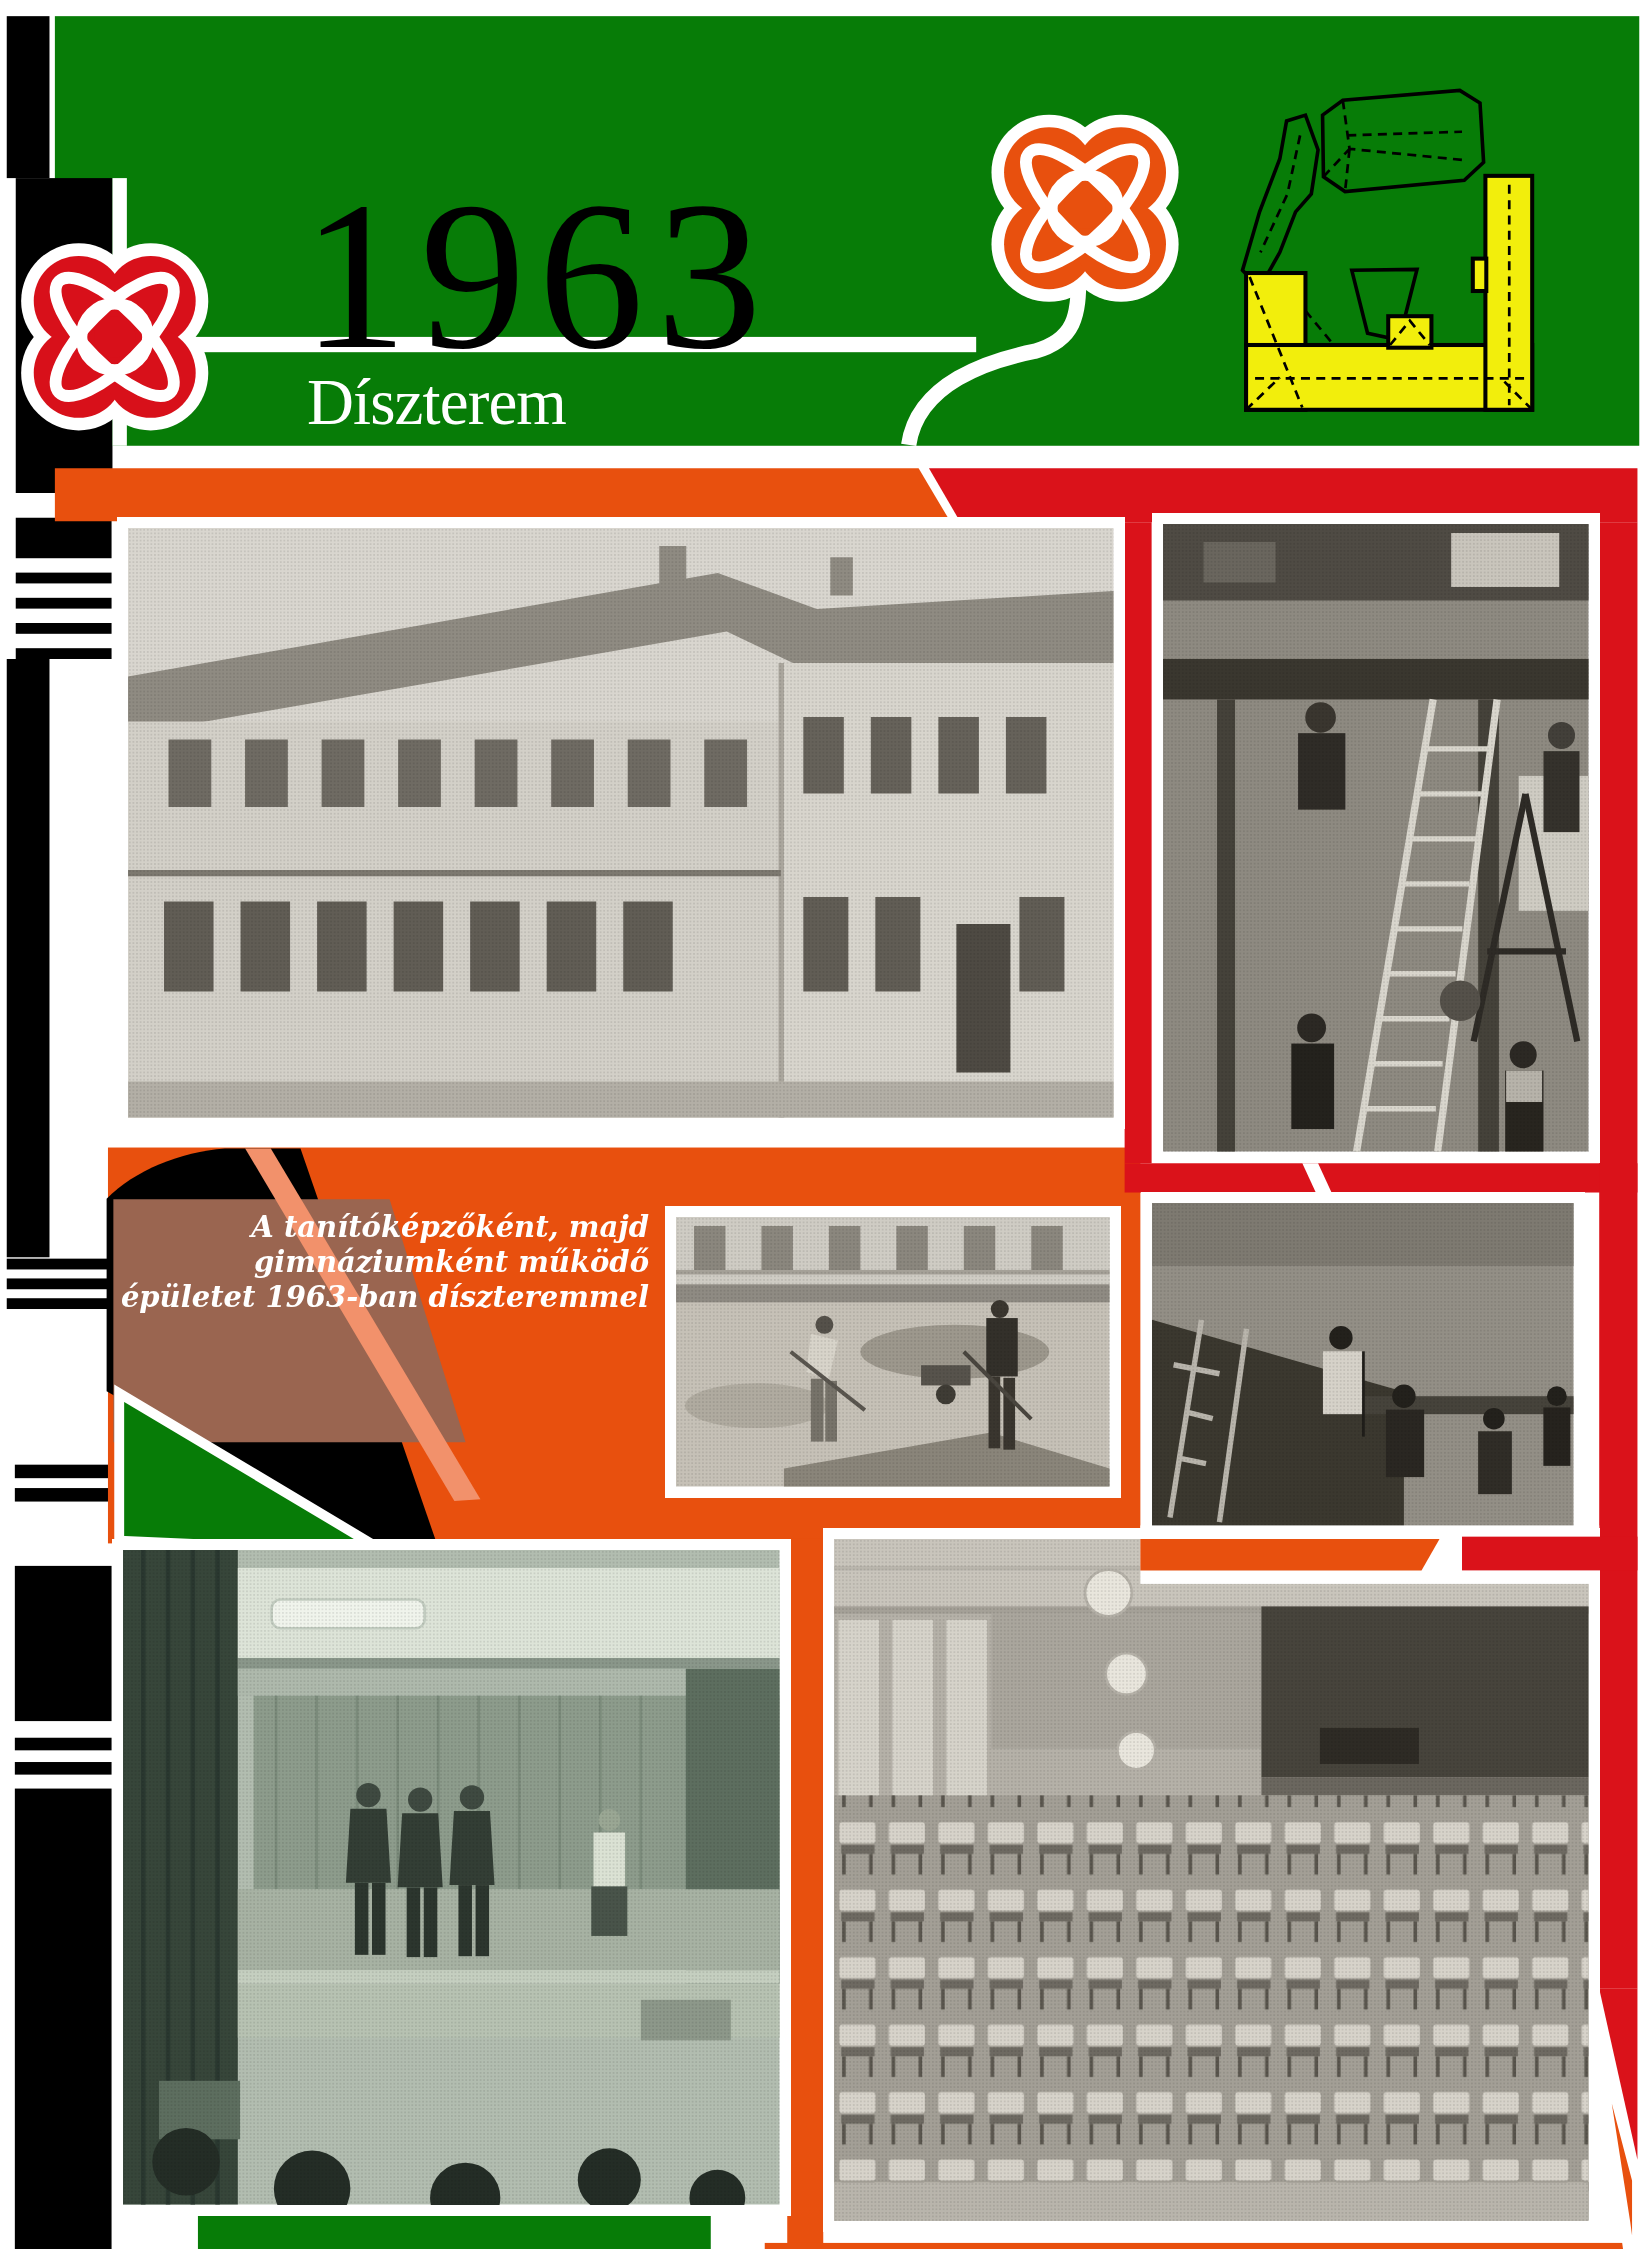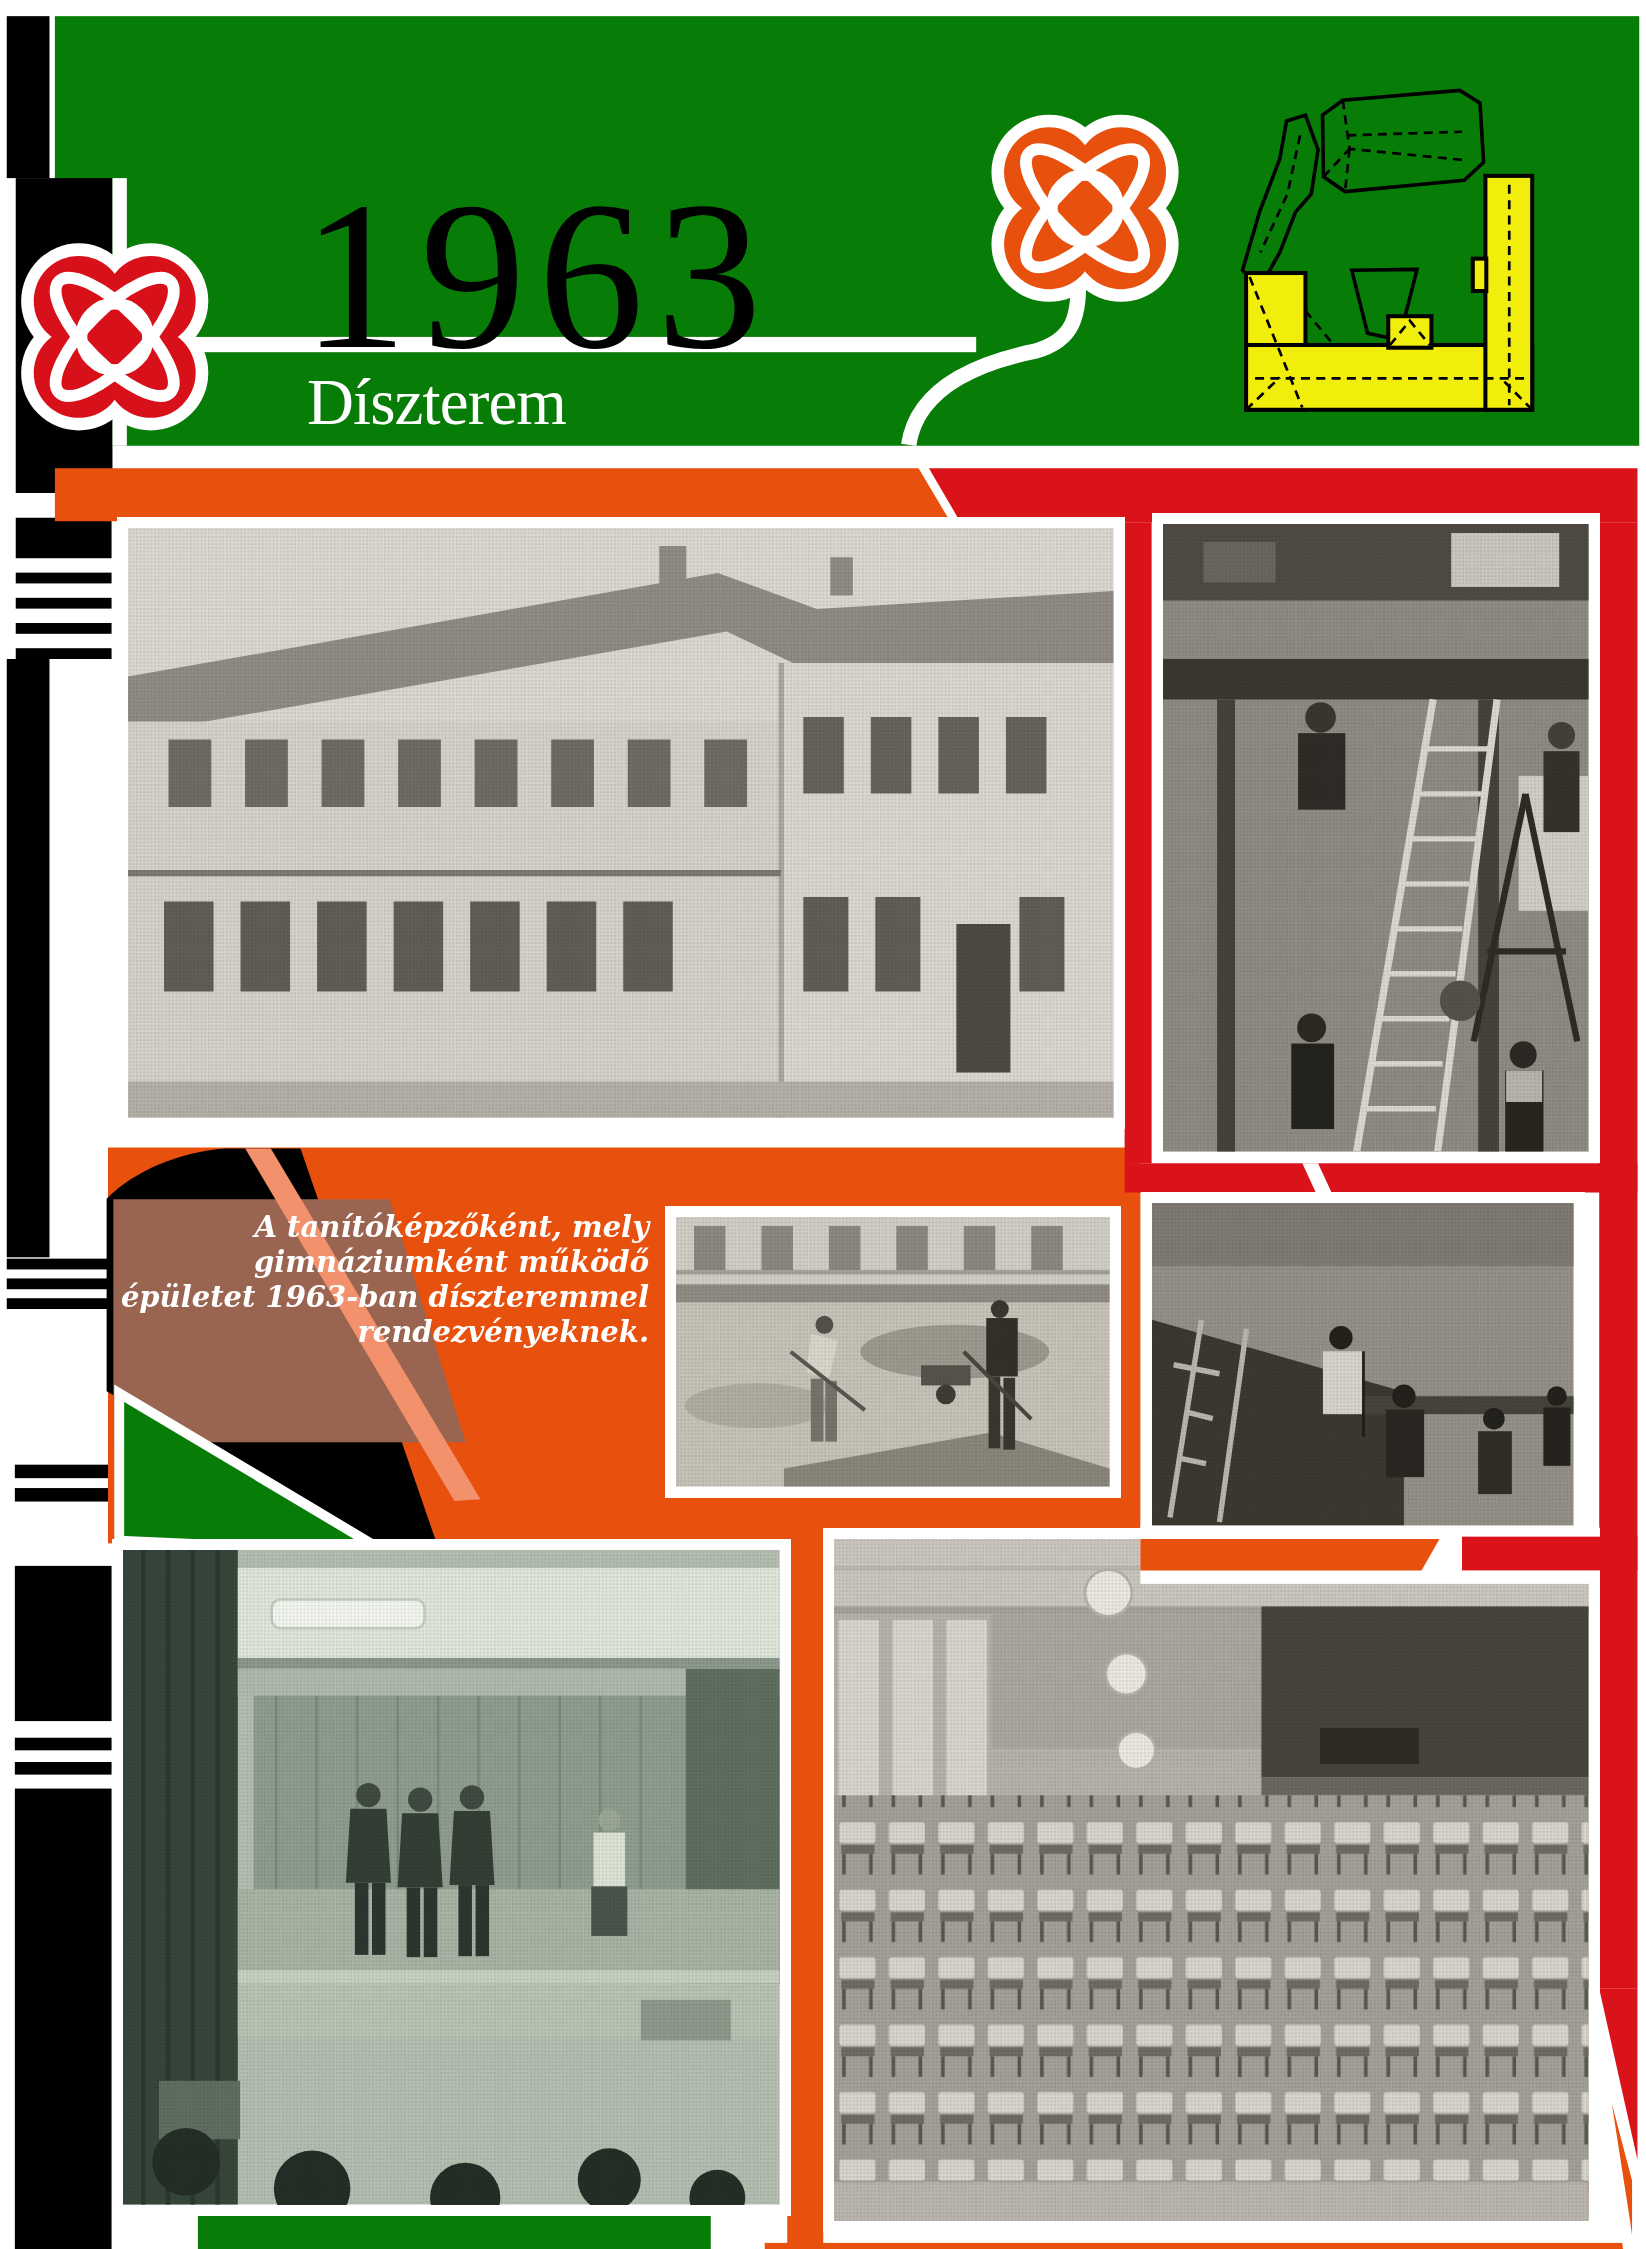--- a/index.html
+++ b/index.html
@@ -139,24 +139,23 @@
       <path d="M2790,840 L3390,840 M3355,410 L3355,900 M2778,615 L2895,905"></path>
       <path d="M3090,766 L3134,712 L3178,766 M2770,910 L2845,838 M3406,910 L3335,838 M2902,690 L2965,766"></path>
     </g>
   </g>
 </svg>
 
 <div id="year">1963</div>
 <div id="subtitle">Díszterem</div>
 
 <div id="caption">
-  <div>A tanítóképzőként, mely</div>
+  <div>A tanítóképzőként, majd</div>
   <div>gimnáziumként működő</div>
   <div>épületet 1963-ban díszteremmel</div>
-  <div>rendezvényeknek.</div>
 </div>
 
 <div class="ph abs" style="left:117px;top:517px;width:1008px;height:612px;">
   <svg viewBox="0 0 2189 1310" preserveAspectRatio="none">
     <rect width="2189" height="1310" fill="#d9d6cf"></rect>
     <polygon points="0,330 1310,100 1530,180 2189,140 2189,300 1540,330 1330,230 0,460" fill="#8f8b82"></polygon>
     <rect x="1180" y="40" width="60" height="95" fill="#8f8b82"></rect>
     <rect x="1560" y="65" width="50" height="85" fill="#8f8b82"></rect>
     <rect x="0" y="430" width="1460" height="880" fill="#d3d0c8"></rect>
     <rect x="1450" y="300" width="739" height="1010" fill="#d8d5cd"></rect>

